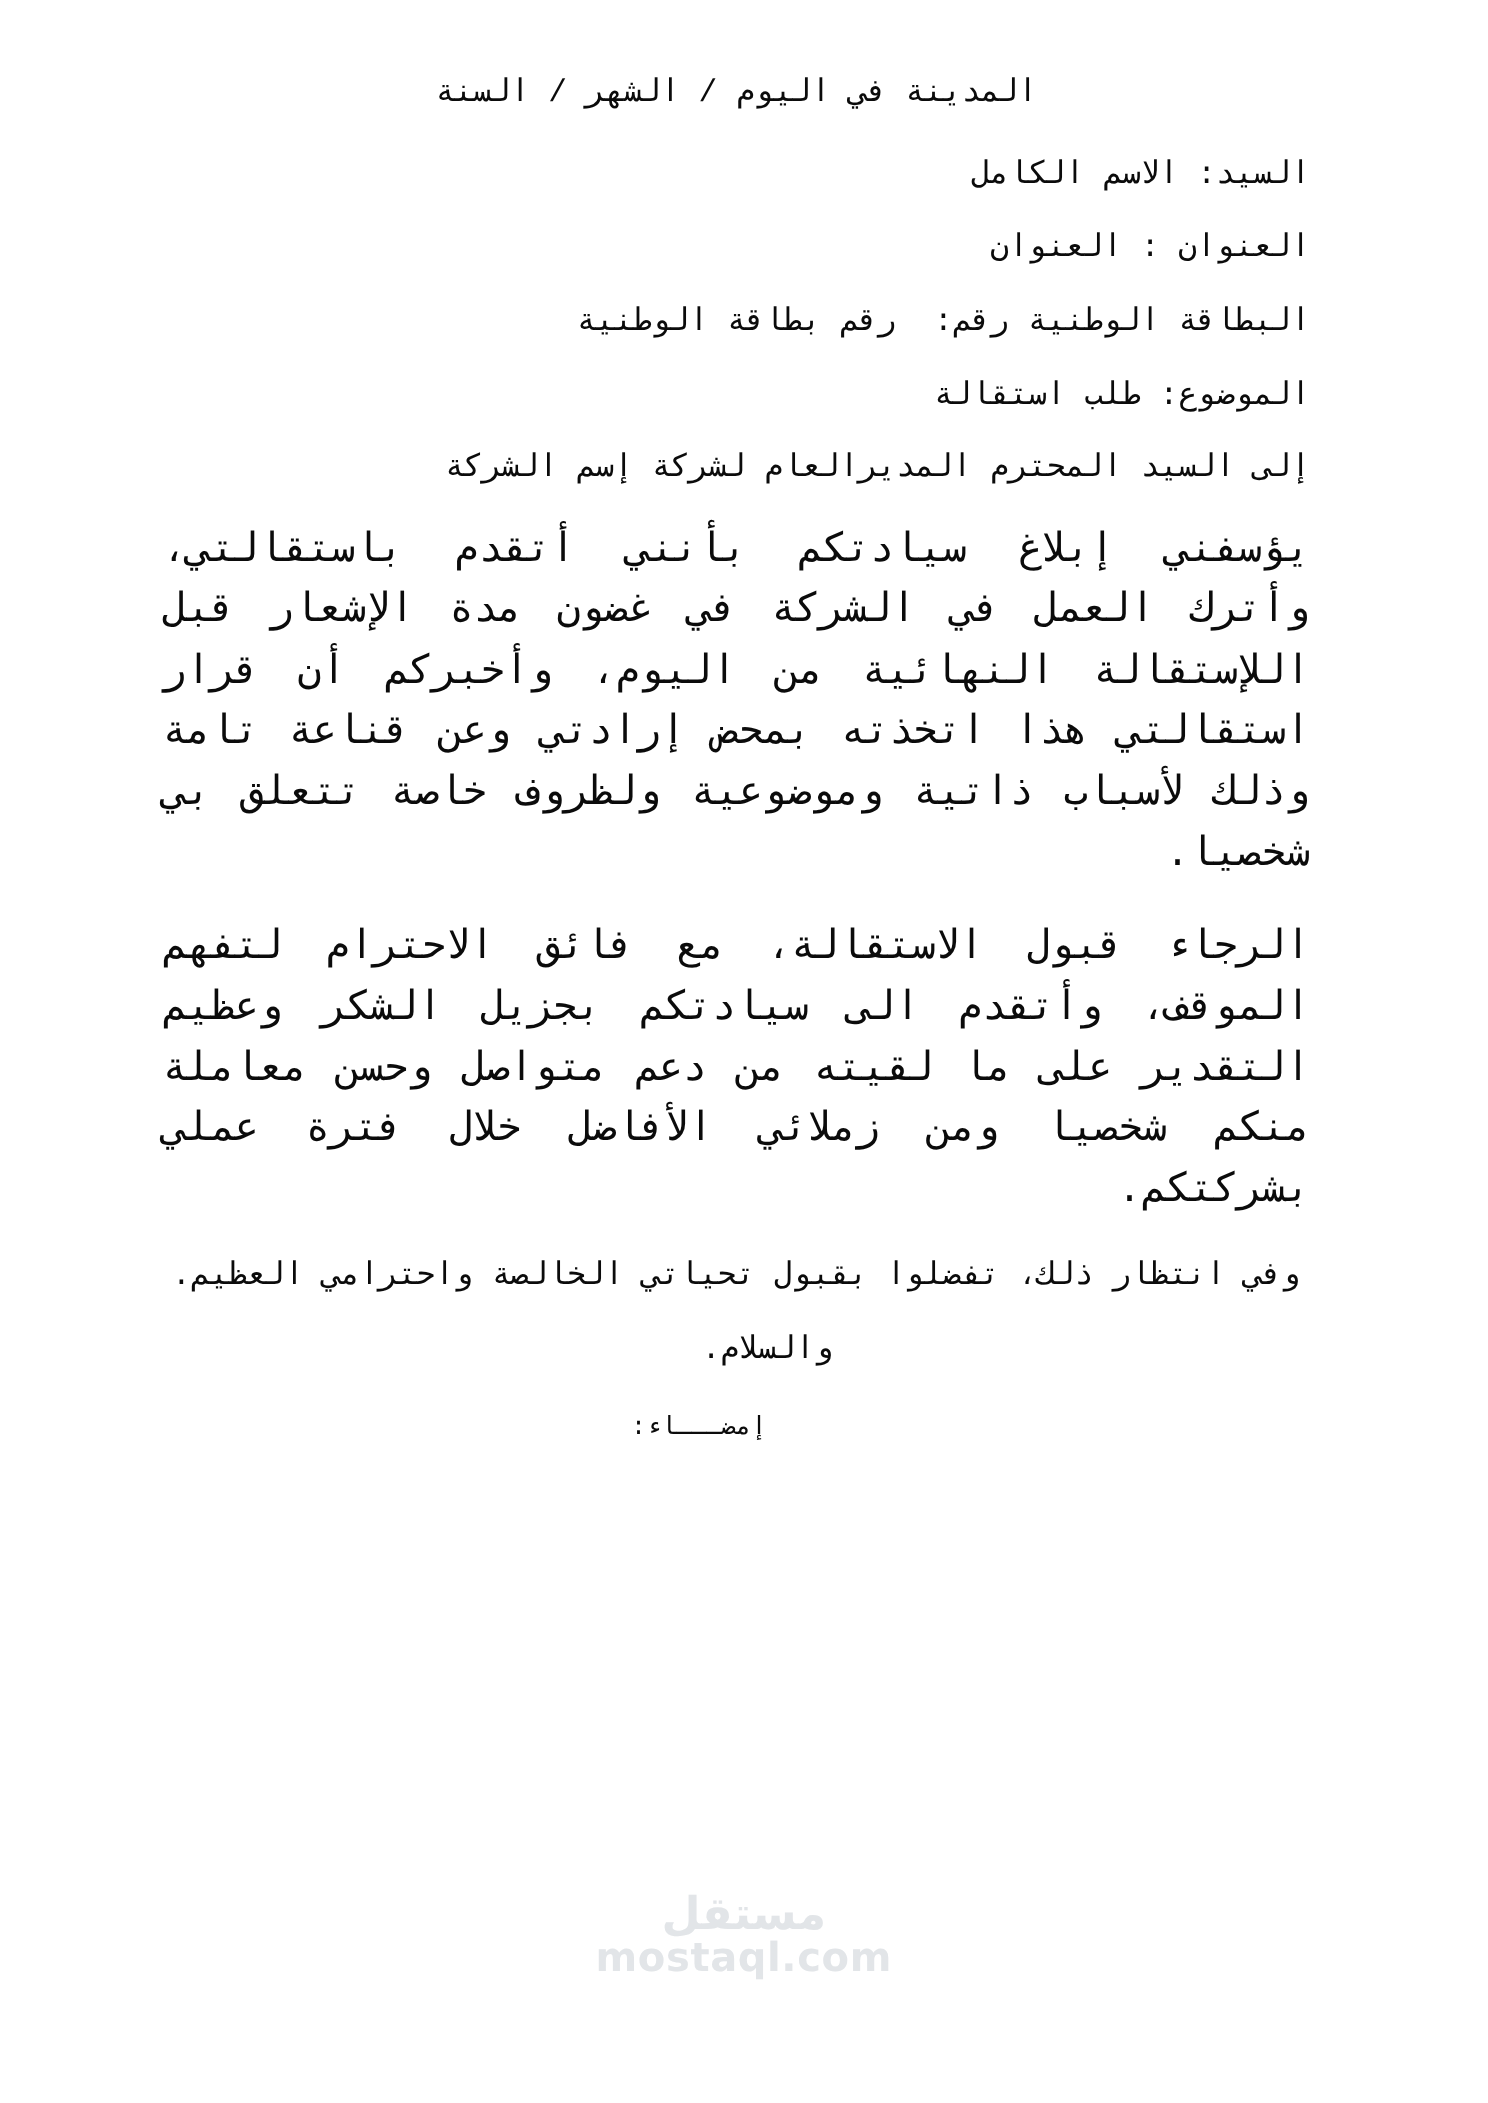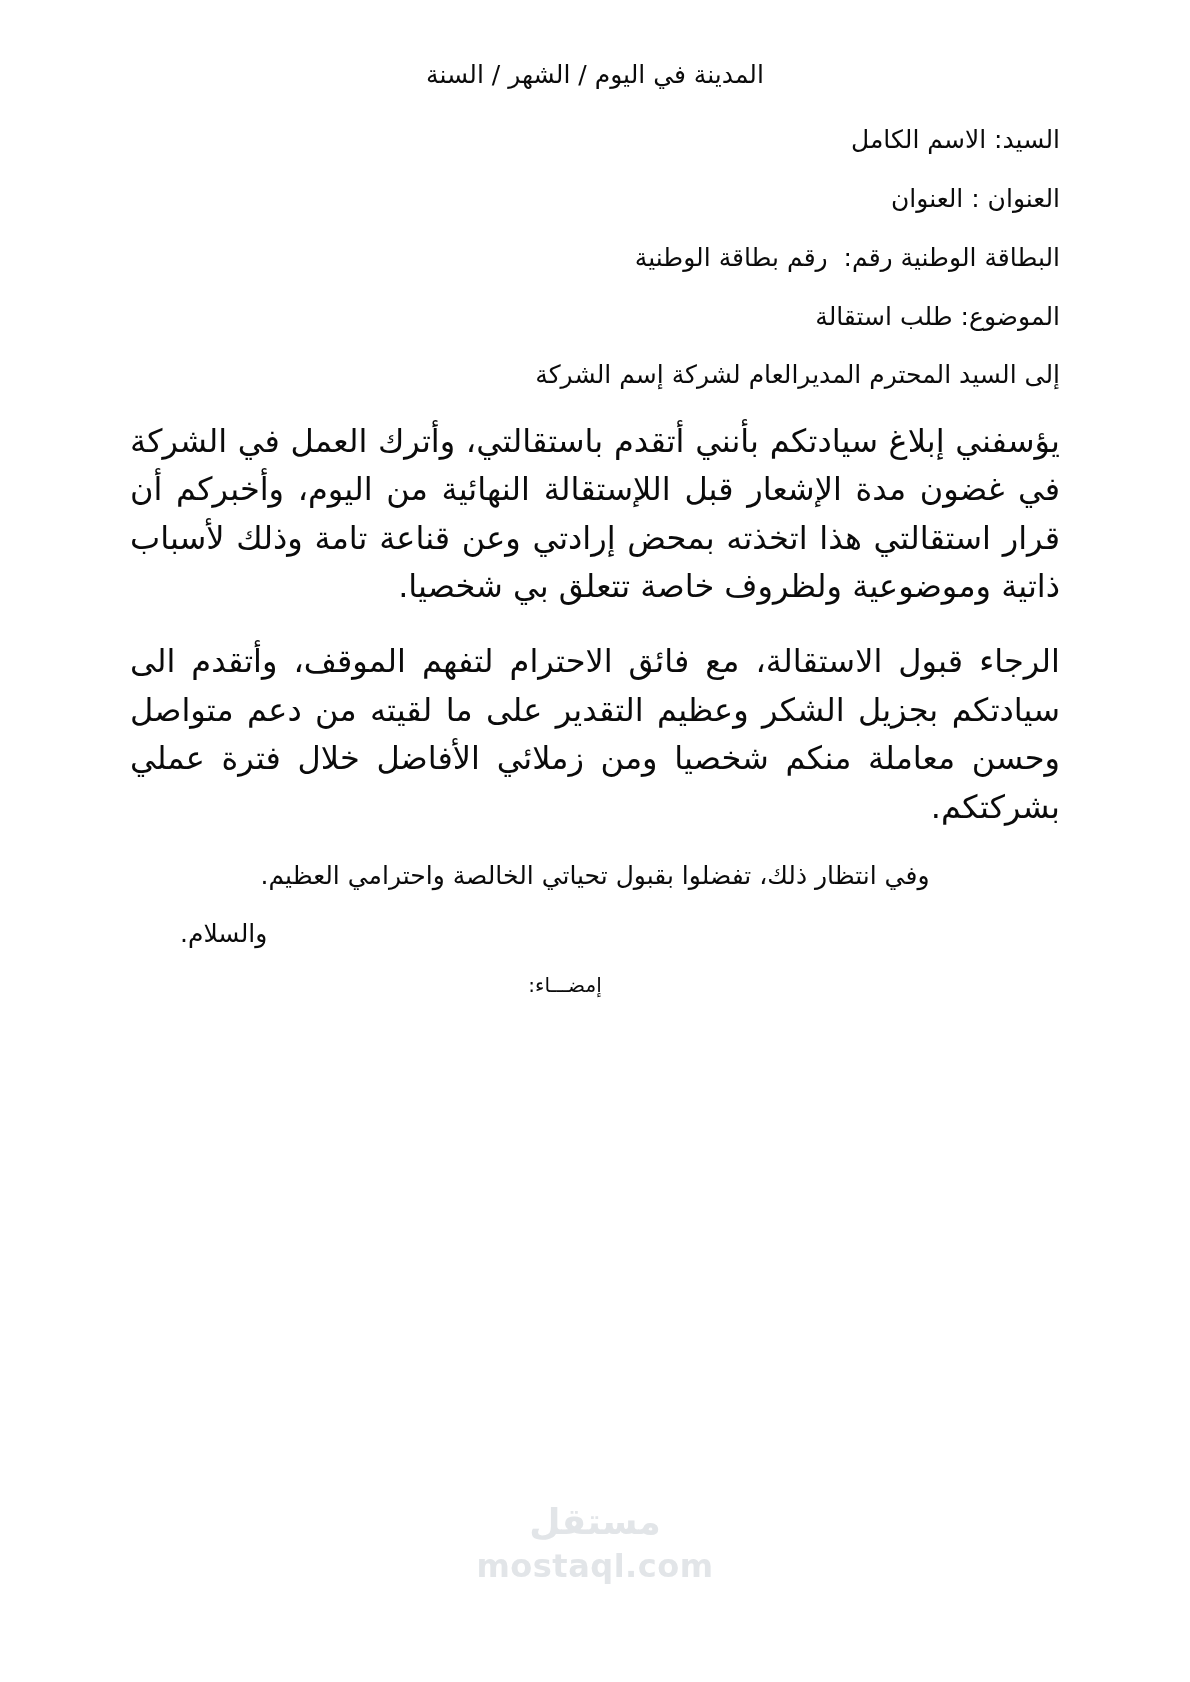--- a/index.html
+++ b/index.html
@@ -16,25 +16,26 @@
     width: 1190px;
     height: 1682px;
     margin: 0 auto;
     background: #ffffff;
     box-sizing: border-box;
     overflow: hidden;
   }
   .doc-body {
     position: absolute;
     top: 58px;
-    right: 130px;
+    right: 142px;
     left: 130px;
     direction: rtl;
     text-align: right;
     color: #0b0b0b;
+    font-family: Liberation Mono, monospace;
   }
   .line-center {
     text-align: center;
     font-size: 25px;
     line-height: 1.38;
     margin: 0 0 30px 0;
   }
   .line-right {
     font-size: 25px;
     line-height: 1.36;
@@ -62,22 +63,22 @@
   }
   .closing {
     font-size: 25px;
     line-height: 1.45;
     margin: 0 0 22px 0;
     text-align: center;
   }
   .farewell {
     font-size: 25px;
     line-height: 1.4;
-    margin: 0 0 20px 0;
-    text-align: left;
+    margin: 0 0 32px 0;
+    text-align: center;
     padding-left: 50px;
   }
   .signature {
     font-size: 20px;
     line-height: 1.4;
     margin: 0;
     text-align: center;
     padding-right: 60px;
     letter-spacing: 0.5px;
   }
@@ -91,21 +92,21 @@
     user-select: none;
   }
   .wm-mark {
     display: block;
     font-size: 36px;
     line-height: 1;
     color: #e2e5e8;
     letter-spacing: 1px;
     direction: rtl;
     font-weight: 700;
-    margin-bottom: 10px;
+    margin-bottom: 0;
   }
   .wm-domain {
     display: block;
     font-size: 32px;
     line-height: 1;
     color: #e2e5e8;
     direction: ltr;
     letter-spacing: 0.5px;
     font-weight: 700;
   }

